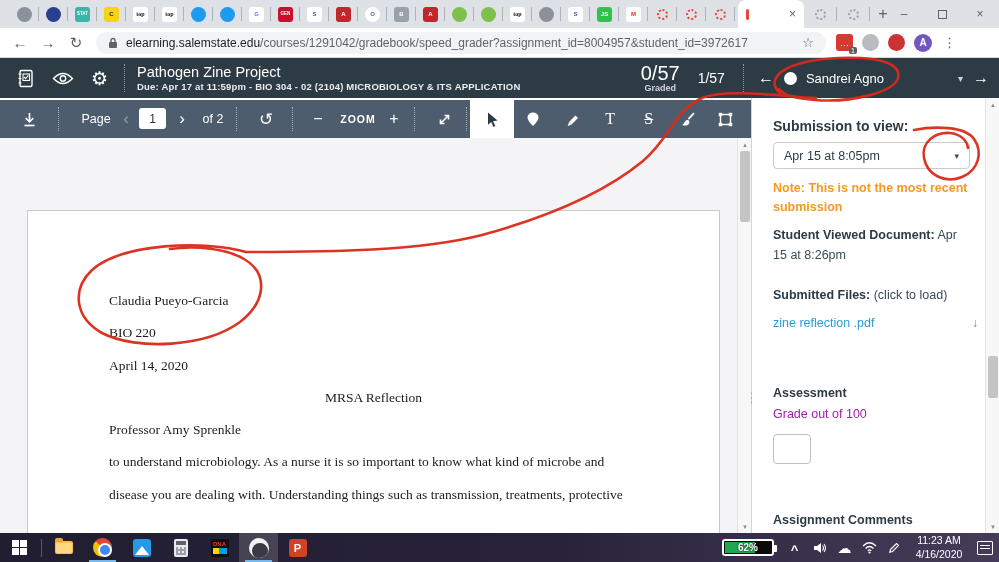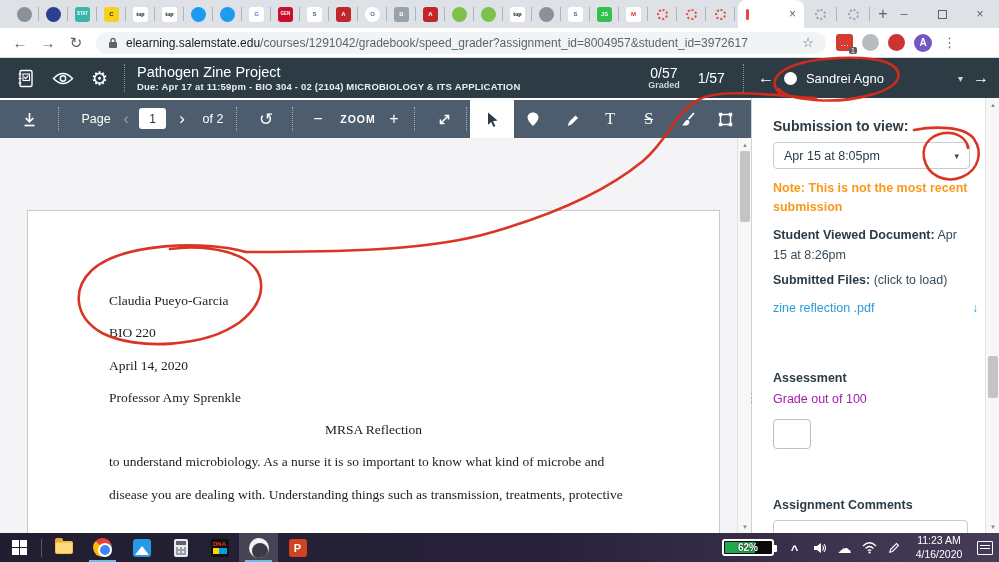--- a/index.html
+++ b/index.html
@@ -45,21 +45,21 @@
   
   .sgheader{position:absolute;left:0;top:58px;width:999px;height:40px;background:#2d3b45;color:#fff;display:flex;align-items:center;}
   .hic{margin-left:16px;display:flex;align-items:center;}
   .gearglyph{font-size:19px;color:#fff;line-height:1;}
   .hdiv{height:28px;border-left:1px dotted rgba(255,255,255,.45);margin:0 12px 0 16px;}
   .titleblock{line-height:1.25;}
   .sgtitle{font-size:14.5px;}
   .sgsub{font-size:9.5px;font-weight:bold;color:#e8edf0;letter-spacing:.2px;}
   .sgstats{margin-left:auto;display:flex;align-items:center;}
   .gradedbox{text-align:center;line-height:1.05;}
-  .gradednum{font-size:14px;}
+  .gradednum{font-size:20px;}
   .gradedlbl{font-size:9px;color:#cfd6db;font-weight:bold;}
   .poscount{font-size:14px;margin:0 14px 0 18px;}
   .studnav{display:flex;align-items:center;}
   .navarrow{font-size:16px;margin:0 10px;}
   .stud-avatar{width:13px;height:13px;border-radius:50%;background:#fff;margin-right:9px;}
   .studname{font-size:13px;}
   .caret{font-size:10px;color:#cfd6db;margin-left:74px;}
 
   
   .content{position:absolute;left:0;top:98px;width:999px;height:435px;background:#fff;overflow:hidden;}
@@ -387,22 +387,22 @@
               </svg>
           </span>
         </span>
       </div>
 
       <div class="doccanvas">
         <div class="page">
           <div class="docline">Claudia Pueyo-Garcia</div>
           <div class="docline">BIO 220</div>
           <div class="docline">April 14, 2020</div>
+          <div class="docline doctitle">MRSA Reflection</div>
           <div class="docline">Professor Amy Sprenkle</div>
-          <div class="docline doctitle">MRSA Reflection</div>
           <div class="docline">to understand microbiology. As a nurse it is so important to know what kind of microbe and</div>
           <div class="docline">disease you are dealing with. Understanding things such as transmission, treatments, protective</div>
         </div>
       </div>
 
       <div class="vsb docsb">
         <span class="sb-arrow" style="top:0">▲</span>
         <span class="sb-thumb" style="top:13px;height:71px"></span>
         <span class="sb-arrow" style="bottom:0">▼</span>
       </div>
@@ -414,21 +414,21 @@
     </div>
 
     <div class="sidebar">
       <div class="sb-label">Submission to view:</div>
       <div class="subselect">
         <span>Apr 15 at 8:05pm</span>
         <span class="sel-caret">▾</span>
       </div>
       <div class="sb-note">Note: This is not the most recent submission</div>
       <div class="sb-kv"><b>Student Viewed Document:</b><span> Apr 15 at 8:26pm</span></div>
-      <div class="sb-kv" style="margin-top:5px"><b>Submitted Files:</b><span> (click to load)</span></div>
+      <div class="sb-kv" style="margin-top:20px"><b>Submitted Files:</b><span> (click to load)</span></div>
       <div class="filelink">
         <a href="#">zine reflection .pdf</a>
         <span class="dlglyph">↓</span>
       </div>
       <div class="sb-h assess">Assessment</div>
       <div class="gradeout">Grade out of 100</div>
       <input class="gradeinput" style="">
       <div class="sb-h comments-h">Assignment Comments</div>
       <textarea class="commentbox" placeholder="Add a Comment" style=""></textarea>
     </div>

